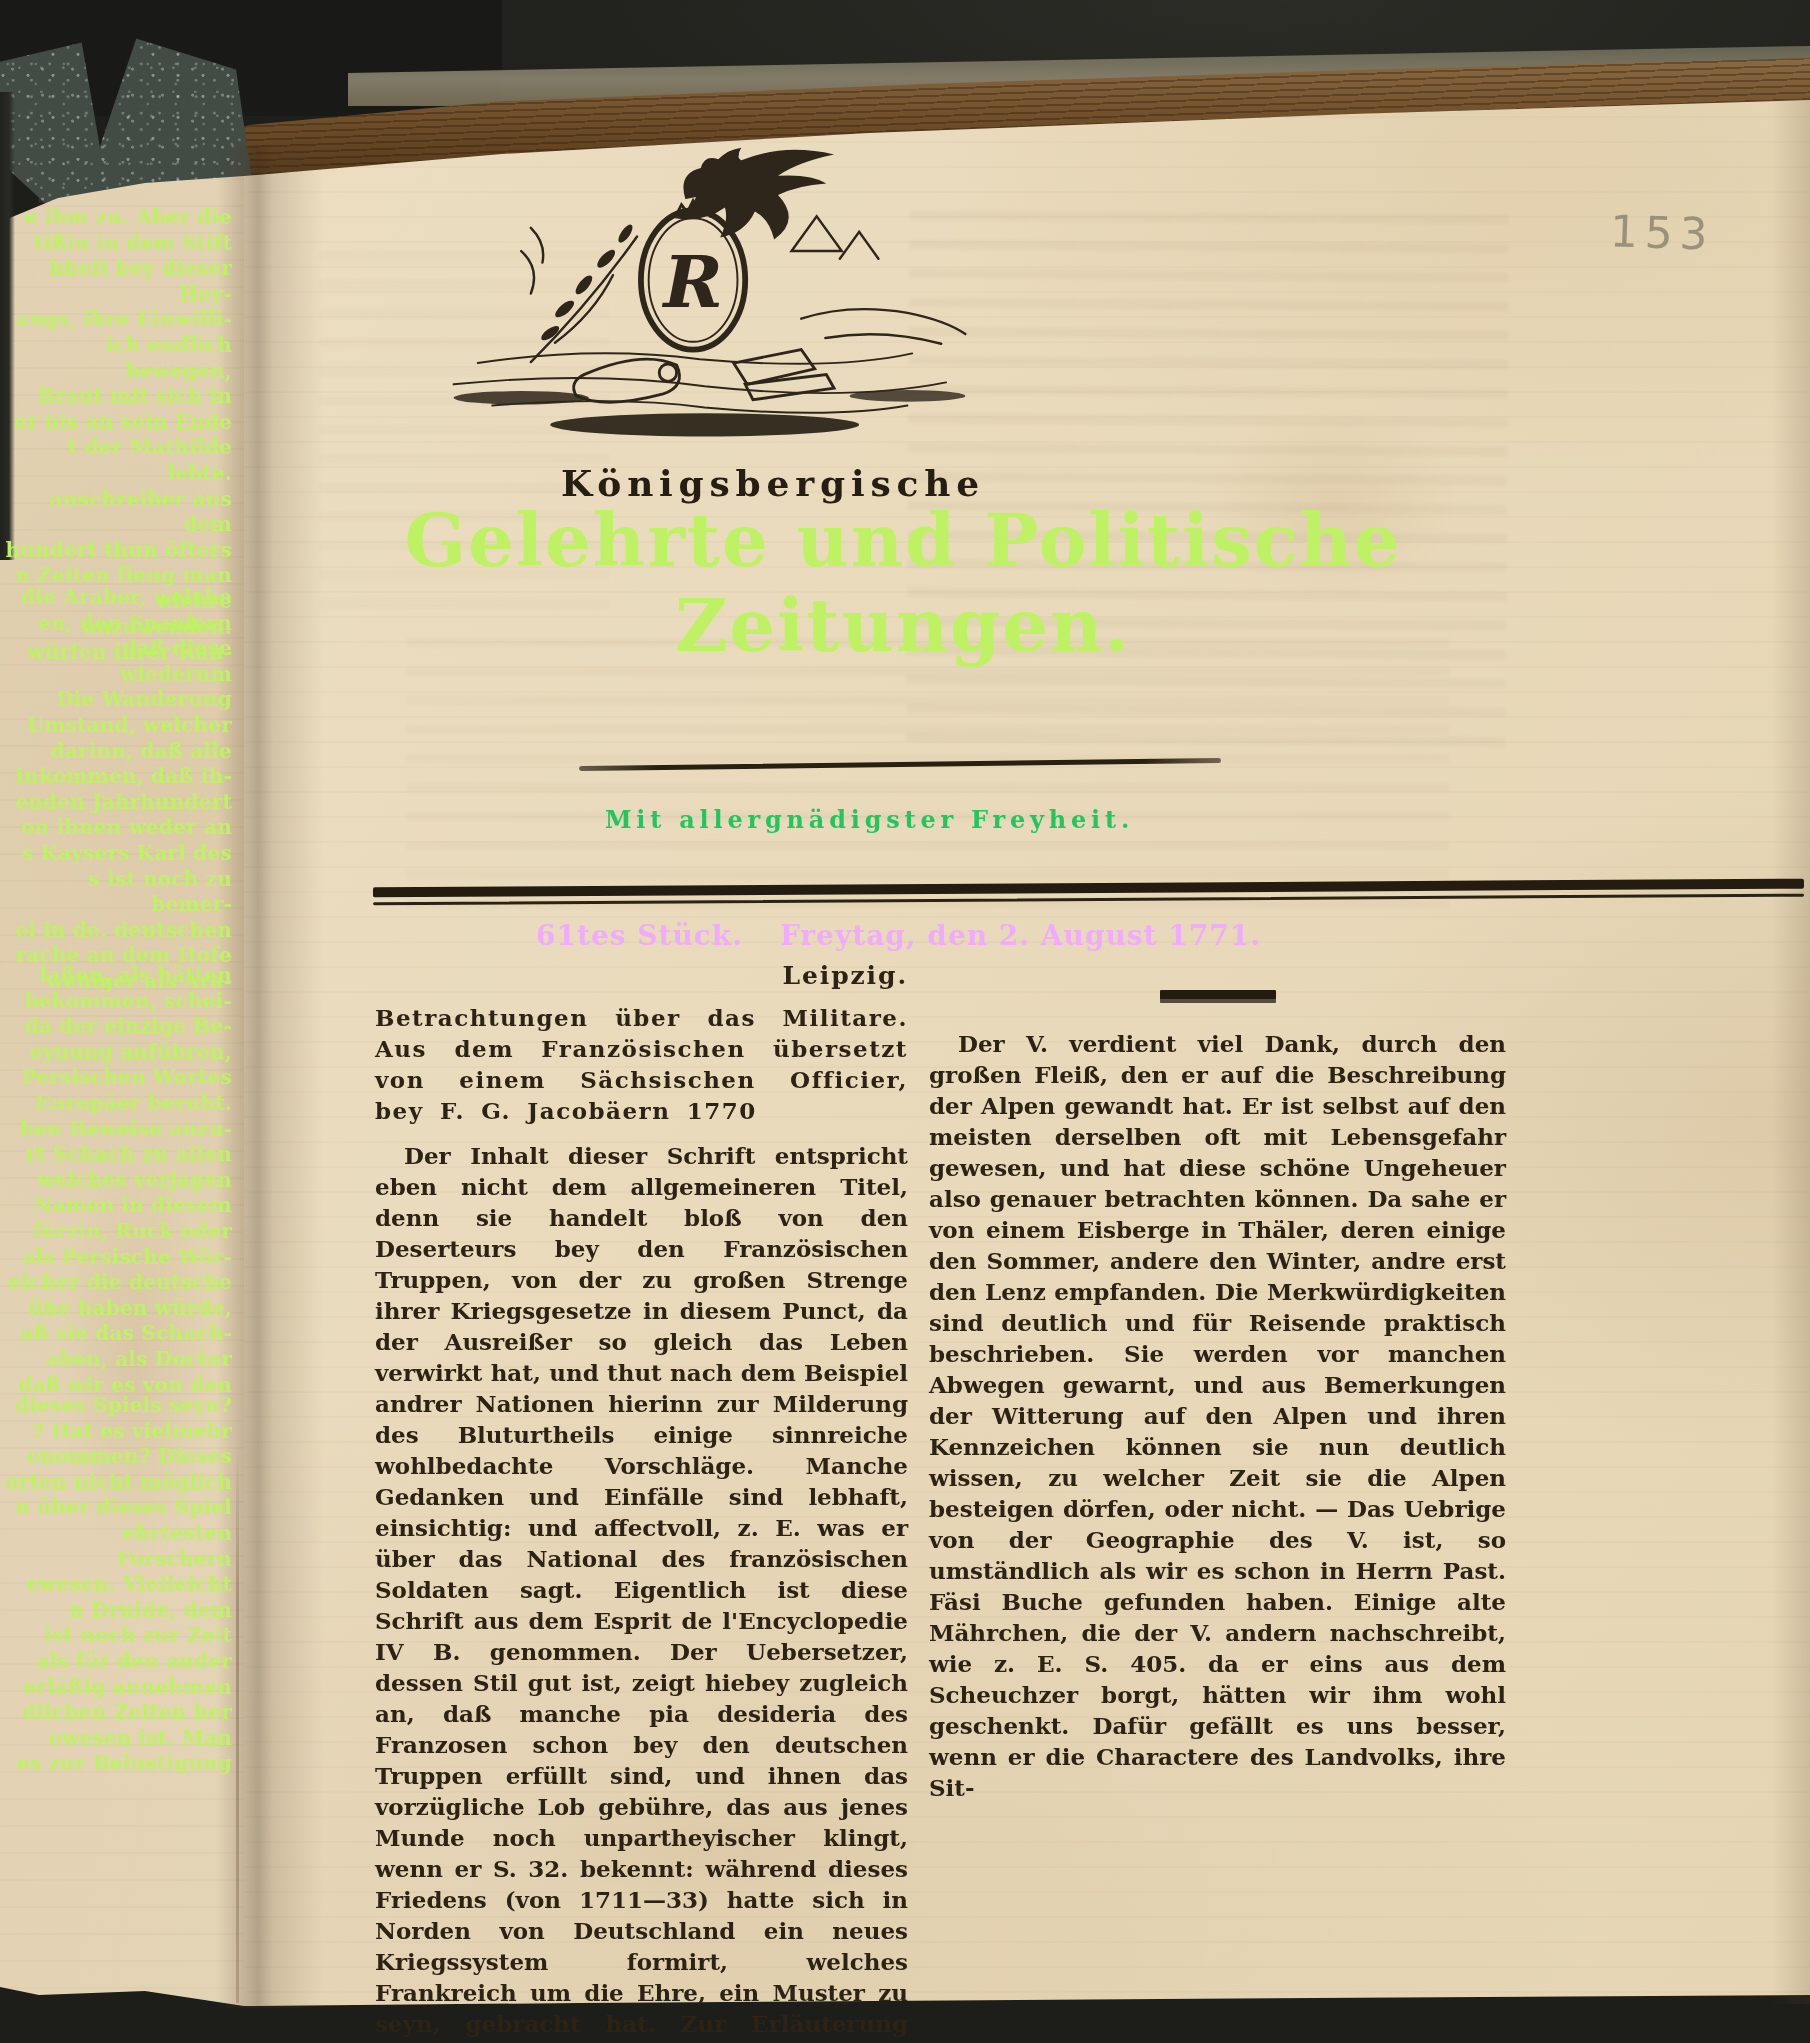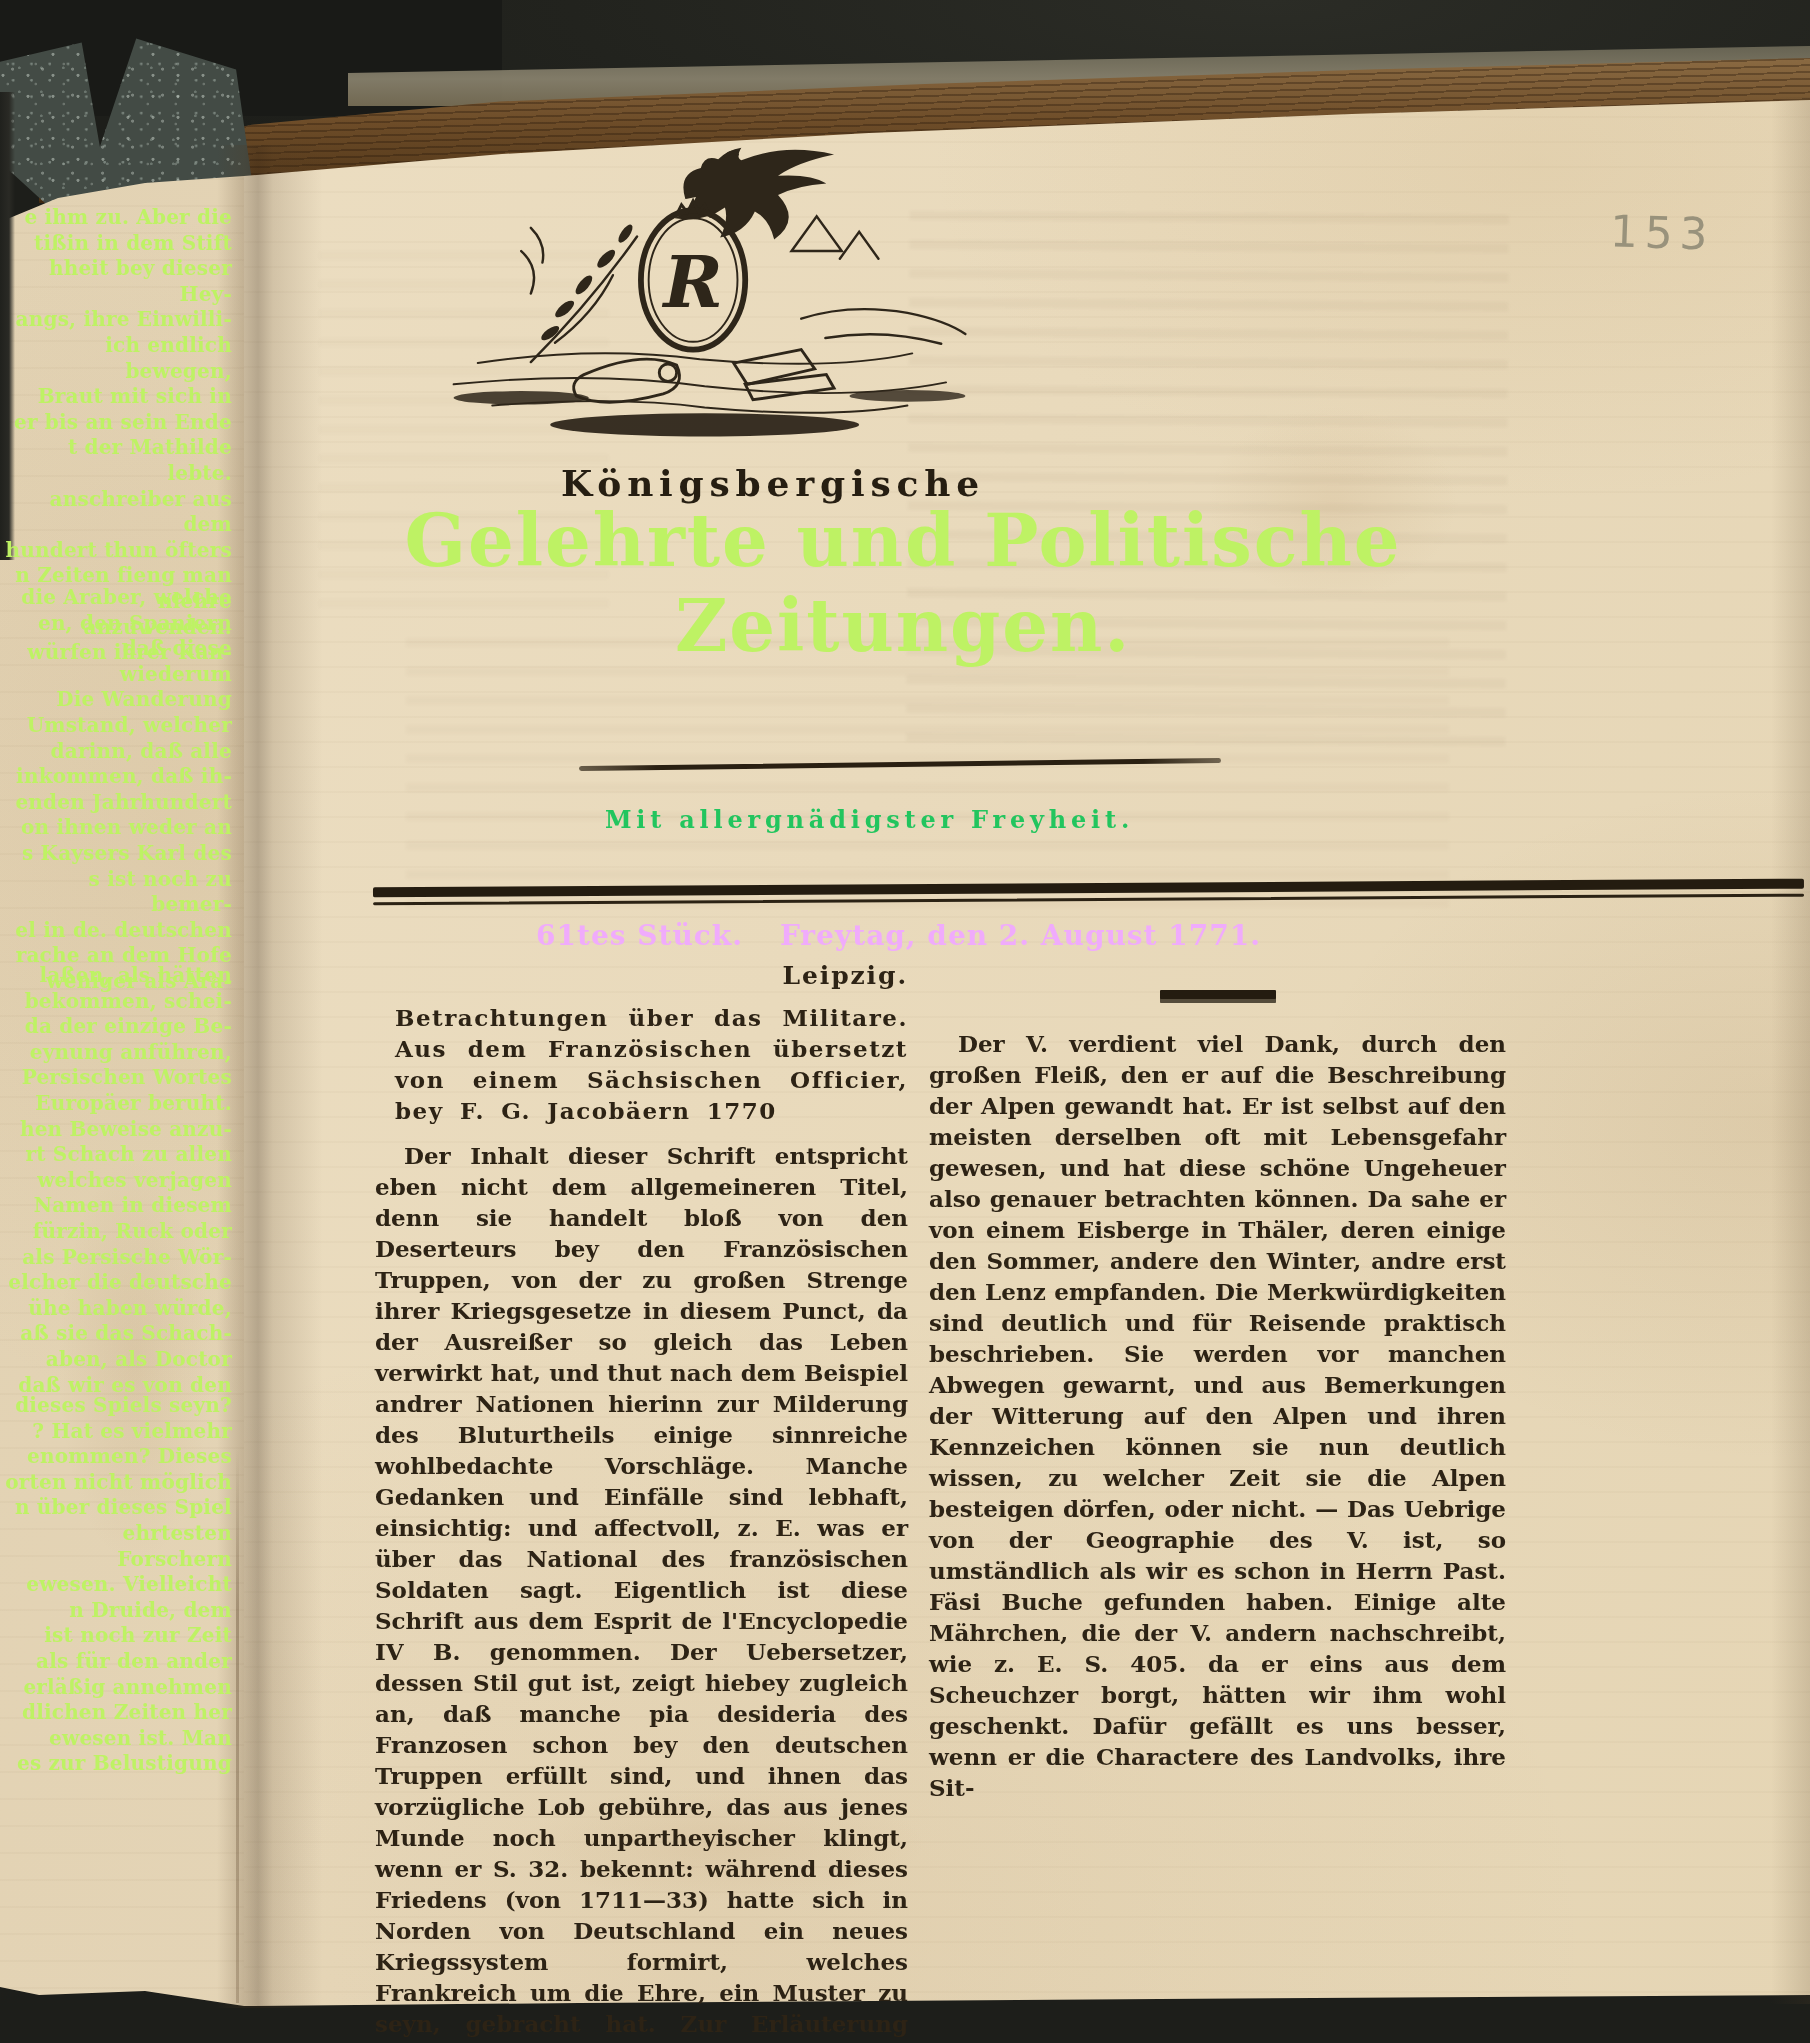--- a/index.html
+++ b/index.html
@@ -107,21 +107,21 @@
     position:absolute;left:377px;top:919px;width:1043px;text-align:center;
     font-size:28px;color:#f0abfc;letter-spacing:1px;
   }
   .issue-line .gap{display:inline-block;width:37px;}
   
   .col{position:absolute;text-align:justify;color:#2d2315;font-weight:bold;}
   .col-left{left:375px;top:961px;width:533px;}
   .col-right{left:929px;top:961px;width:577px;}
   .col h3{margin:0 0 11.6px 0;text-align:right;font-size:25px;letter-spacing:1.9px;font-weight:bold;}
   .col p{margin:0;font-size:23px;line-height:31px;}
-  .col p.spaced{letter-spacing:1.5px;word-spacing:6.8px;margin-left:20px;}
+  .col p.spaced{letter-spacing:1.5px;word-spacing:6.8px;}
   .col p.body{margin-top:14.5px;text-indent:29px;}
   .col p.carry{margin-top:3.9px;}
   .short-divider{
     width:116px;height:12.6px;background:#241c10;margin:29px auto 25px auto;
     box-shadow:inset 0 -3.9px 0 rgba(233,218,188,.25);border-radius:1px;
   }
   
   .pencil{
     position:absolute;left:1610px;top:207px;
     font-family:"DejaVu Sans", sans-serif;font-size:44px;color:#87836f;

